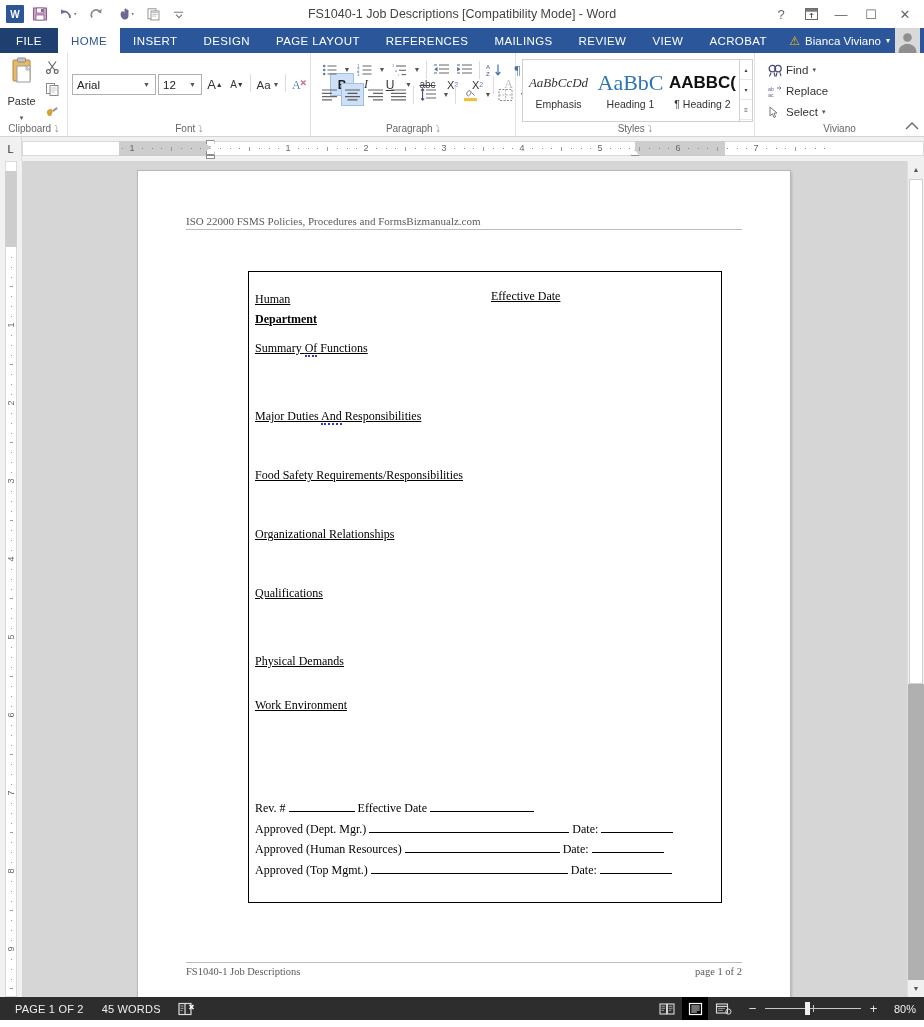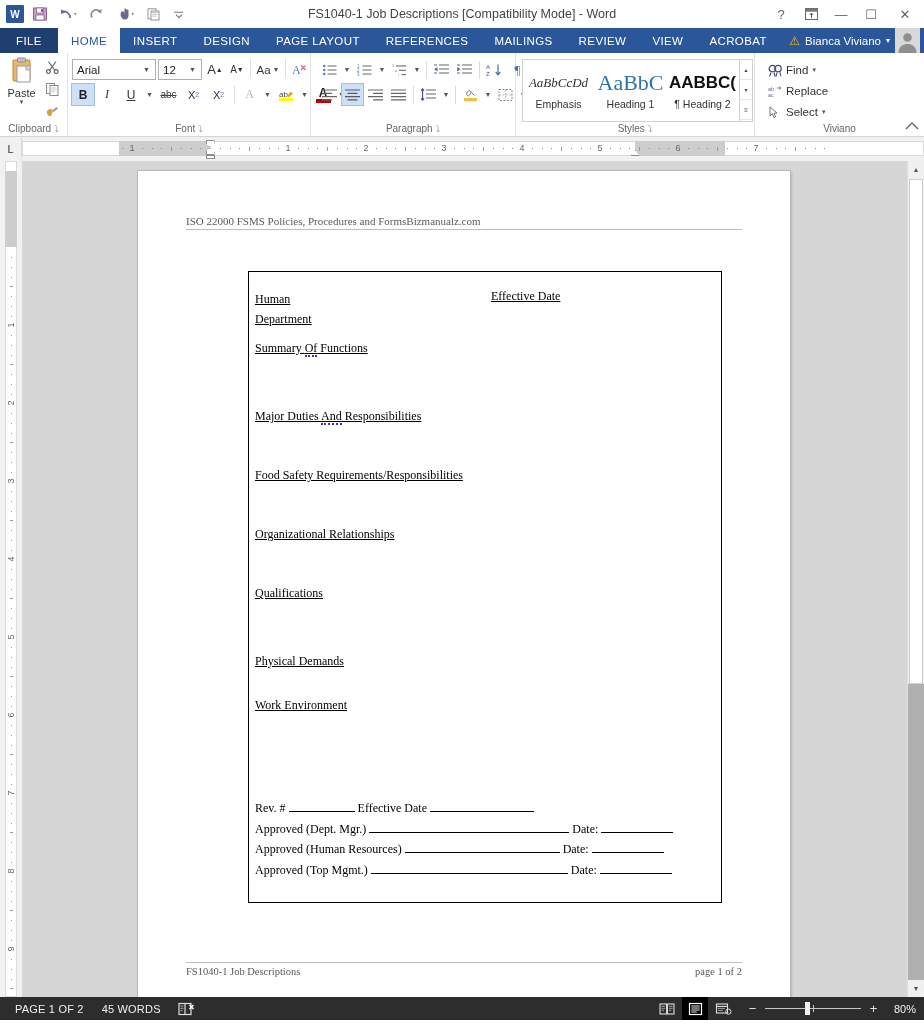--- a/index.html
+++ b/index.html
@@ -65,21 +65,21 @@
   .rgroup-body{ flex:1; display:flex; align-items:center; padding:3px 4px 0 4px;}
   .rgroup-label{
     height:14px;font-size:10px;color:#666;text-align:center;line-height:14px;
     display:flex;align-items:center;justify-content:center;gap:3px;
   }
   .dialog-launcher{ font-size:9px;color:#888;cursor:pointer; }
 
   .btn{ cursor:pointer; display:flex; align-items:center; justify-content:center; }
 
   
-  .clip-paste{ width:52px;display:flex;flex-direction:column;align-items:center;justify-content:flex-start;height:64px;font-size:11px;color:#333;}
+  .clip-paste{ width:52px;display:flex;flex-direction:column;align-items:center;justify-content:space-between;height:64px;font-size:11px;color:#333;}
   .clip-small{display:flex;flex-direction:column;gap:2px;padding-left:2px;}
   .clip-small .btn{width:22px;height:20px;}
 
   
   .fontrow{display:flex;align-items:center;gap:2px;}
   .combo{
     height:21px;border:1px solid #b0b0b0;background:#fff;display:flex;align-items:center;
     font-size:11.5px;color:#222;padding:0 2px 0 4px;cursor:text;
   }
   .combo .arrow{ margin-left:auto;font-size:7px;color:#555;padding:0 3px;}
@@ -328,21 +328,21 @@
         </div>
       </div>
     </div>
     <div class="rgroup-label">
       <span>Clipboard</span>
       <span class="dialog-launcher">⤵</span>
     </div>
   </div>
 
   <div class="rgroup" style="width:243px;">
-    <div class="rgroup-body" style="flex-direction:column;align-items:flex-start;gap:4px;padding-top:6px;">
+    <div class="rgroup-body" style="flex-direction:row;align-items:flex-start;gap:20px;padding-top:21px;">
       <div class="fontrow">
         <div class="combo" style="width:84px;">
           <span>Arial</span>
           <span class="arrow">▼</span>
         </div>
         <div class="combo" style="width:44px;">
           <span>12</span>
           <span class="arrow">▼</span>
         </div>
         <div class="fsmall" style="display:flex;">
@@ -769,21 +769,21 @@
         <span>Bizmanualz.com</span>
       </div>
 
 
       <div class="tablebox">
         <div class="tb-inner">
           <div style="position:relative;height:20px;">
             <span class="fld">Human</span>
             <span class="fld eff-date">Effective Date</span>
           </div>
-          <div style="height:17px;"><span class="fld">Department</span></div>
+          <div style="height:17px;font-weight:bold;"><span class="fld">Department</span></div>
           <div style="height:12px;"></div>
           <div style="height:16px;">
             <span class="fld"><span>Summary </span><span class="gsq">Of</span><span> Functions</span></span>
           </div>
           <div style="height:52px;"></div>
           <div style="height:16px;">
             <span class="fld"><span>Major Duties </span><span class="gsq">And</span><span> Responsibilities</span></span>
           </div>
           <div style="height:43px;"></div>
           <div style="height:16px;"><span class="fld">Food Safety Requirements/Responsibilities</span></div>

